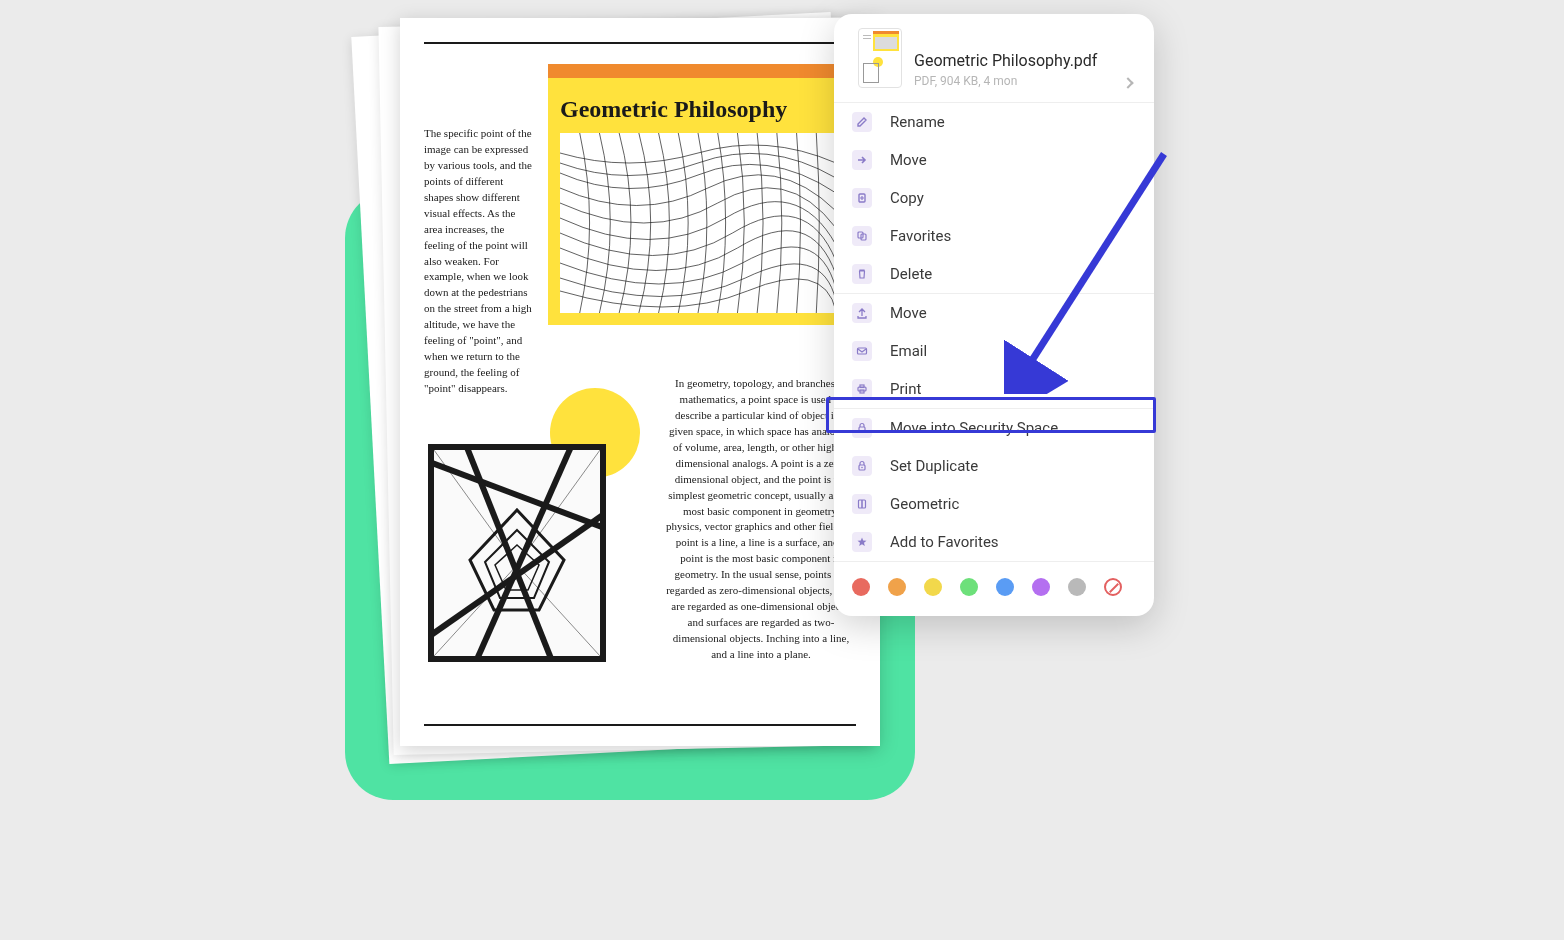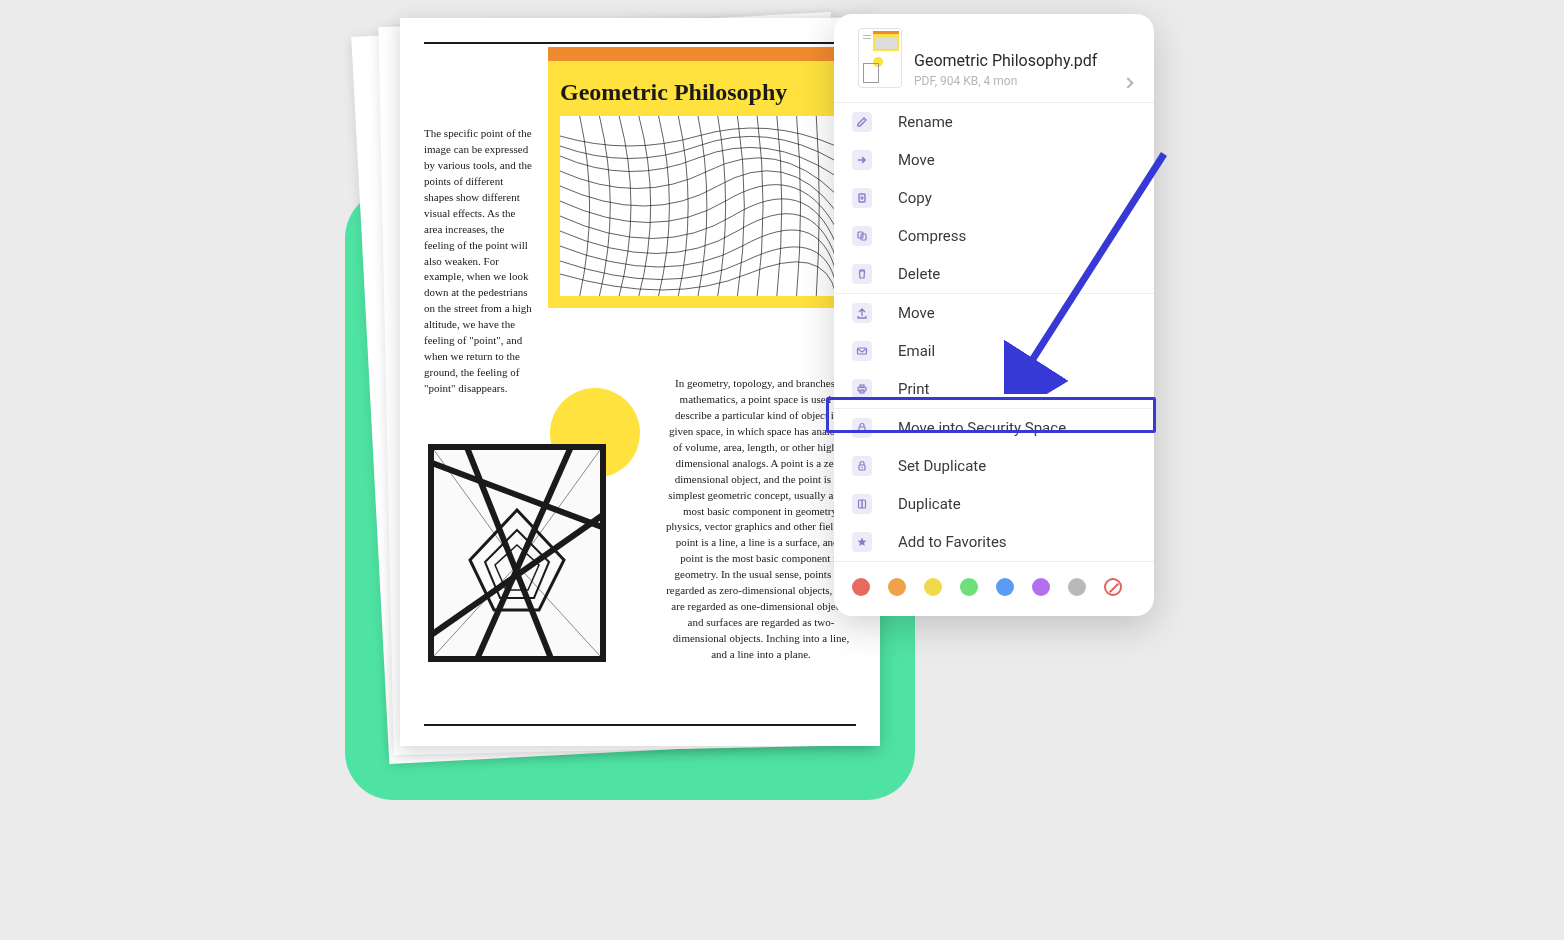--- a/index.html
+++ b/index.html
@@ -37,21 +37,21 @@
   box-shadow: 0 4px 18px rgba(0,0,0,0.18);
   padding: 24px 24px 18px 24px;
 }
 .doc-rule {
   height: 2px;
   background: #1a1a1a;
 }
 .doc-header {
   position: absolute;
   left: 148px;
-  top: 29px;
+  top: 46px;
   width: 300px;
 }
 .doc-orange {
   height: 14px;
   background: #f08a2e;
 }
 .doc-yellow {
   background: #ffe23d;
   padding: 18px 12px 12px 12px;
 }
@@ -181,21 +181,21 @@
   left: 0; top: 3px;
 }
 .menu-sep {
   height: 1px;
   background: #eeeeee;
 }
 .menu-item {
   display: flex;
   align-items: center;
   padding: 9px 18px;
-  gap: 26px;
+  gap: 18px;
   cursor: pointer;
   min-height: 36px;
 }
 .menu-icon {
   width: 20px;
   height: 20px;
   border-radius: 4px;
   background: #efeaf8;
   display: flex;
   align-items: center;
@@ -375,21 +375,21 @@
       </div>
     <div class="menu-label">Copy</div>
   </div>
   <div class="menu-item">
     <div class="menu-icon">
         <svg viewBox="0 0 12 12">
           <rect x="2" y="2" width="5" height="6" rx="1" fill="none" stroke="#8a7bc8" stroke-width="1.2"></rect>
           <rect x="5" y="4" width="5" height="6" rx="1" fill="none" stroke="#8a7bc8" stroke-width="1.2"></rect>
         </svg>
       </div>
-    <div class="menu-label">Compress</div>
+    <div class="menu-label">Favorites</div>
   </div>
   <div class="menu-item">
     <div class="menu-icon">
         <svg viewBox="0 0 12 12">
           <path d="M3 3 L9 3 M4 3 L4 2 L8 2 L8 3 M3.5 3 L4 10 L8 10 L8.5 3" fill="none" stroke="#8a7bc8" stroke-width="1.2"></path>
         </svg>
       </div>
     <div class="menu-label">Delete</div>
   </div>
 
@@ -444,21 +444,21 @@
       </div>
     <div class="menu-label">Set Duplicate</div>
   </div>
   <div class="menu-item">
     <div class="menu-icon">
         <svg viewBox="0 0 12 12">
           <rect x="2.5" y="2" width="7" height="8" rx="1" fill="none" stroke="#8a7bc8" stroke-width="1.2"></rect>
           <path d="M5.5 2 L5.5 10 M6.5 2 L6.5 10" stroke="#8a7bc8" stroke-width="0.8"></path>
         </svg>
       </div>
-    <div class="menu-label">Duplicate</div>
+    <div class="menu-label">Geometric</div>
   </div>
   <div class="menu-item">
     <div class="menu-icon">
         <svg viewBox="0 0 12 12">
           <path d="M6 1.5 L7.2 4.5 L10.5 4.7 L8 6.8 L8.8 10 L6 8.2 L3.2 10 L4 6.8 L1.5 4.7 L4.8 4.5 Z" fill="#8a7bc8"></path>
         </svg>
       </div>
     <div class="menu-label">Add to Favorites</div>
   </div>
 

